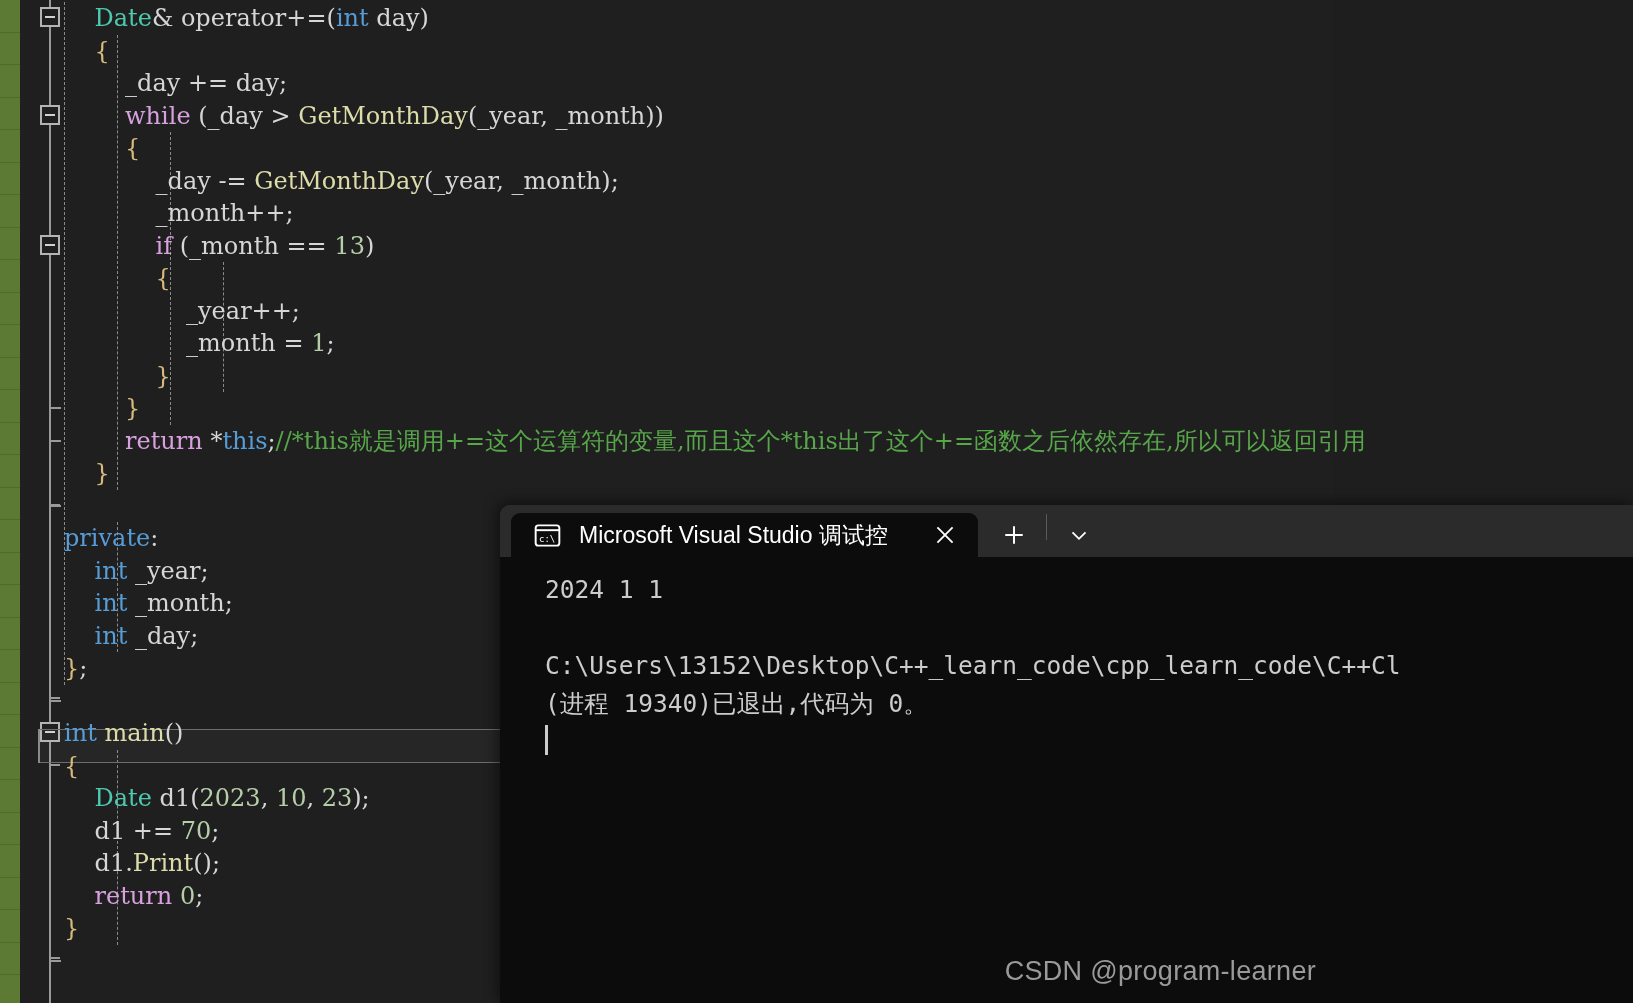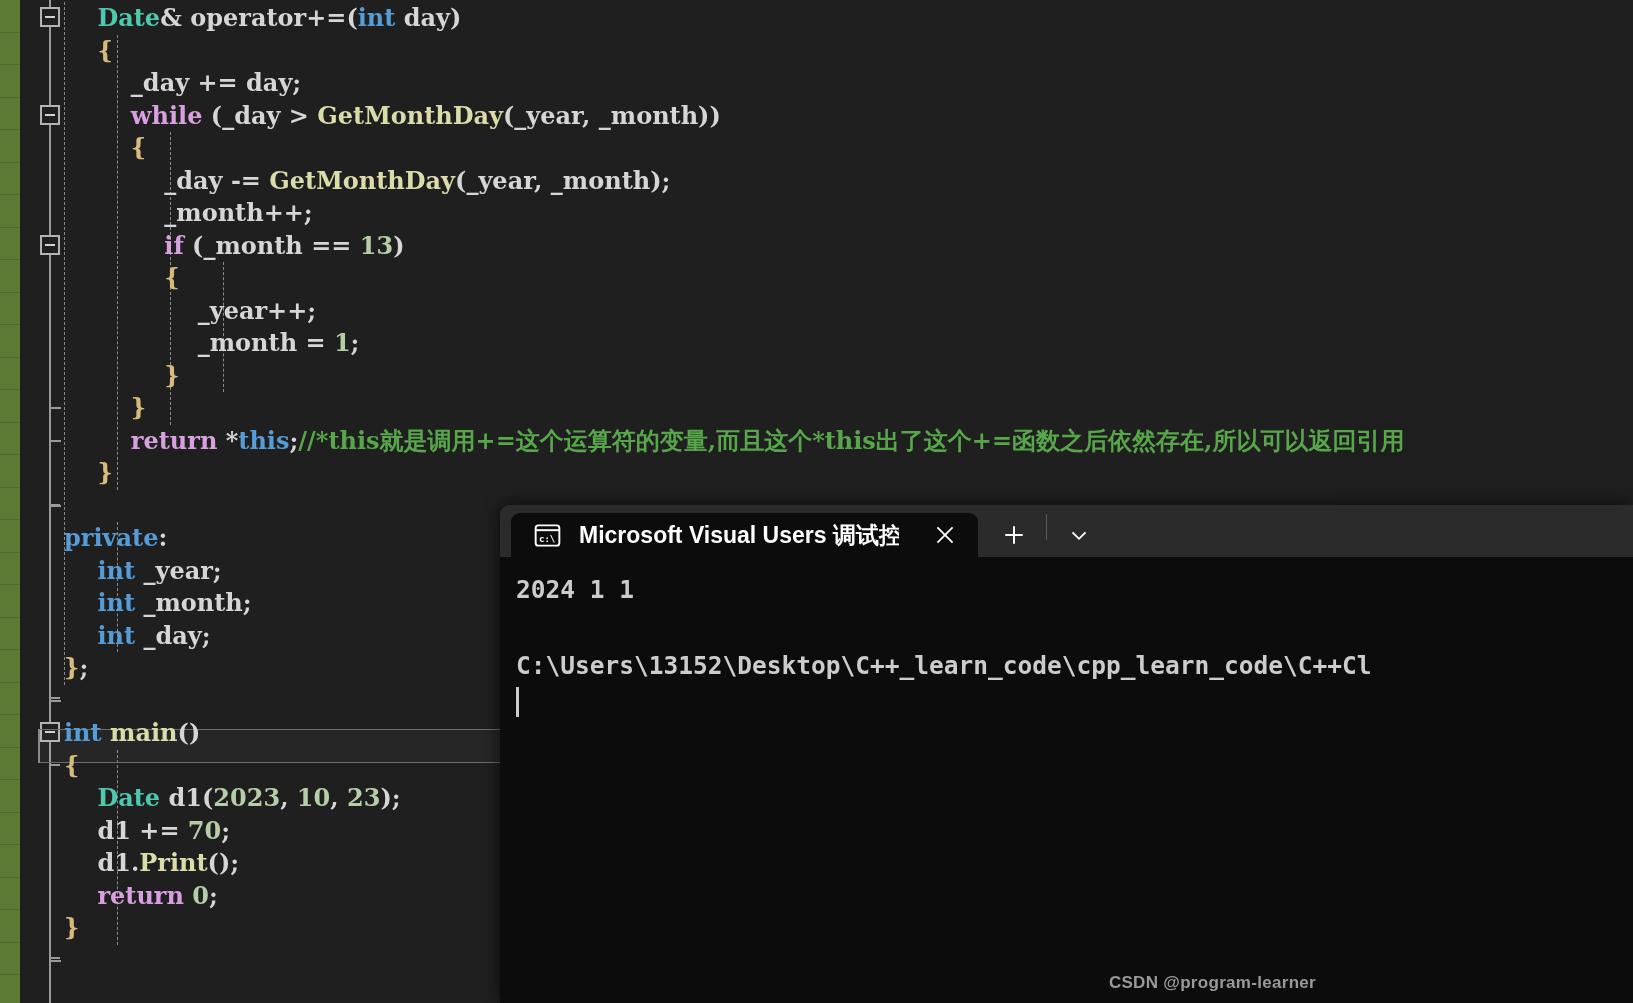--- a/index.html
+++ b/index.html
@@ -3,21 +3,21 @@
 <meta charset="utf-8">
 <style>
   * { box-sizing: border-box; margin: 0; padding: 0; }
   html, body {
     width: 1633px; height: 1003px;
     background: #1e1e1e;
     overflow: hidden;
     font-family: "Liberation Sans", sans-serif;
   }
 
-  #root { position: relative; width: 1334px; height: 1003px; background: #000000; font-weight: bold; }
+  #root { position: relative; width: 1334px; height: 1003px; background: #000000; }
 
   
   .editor {
     position: absolute; inset: 0;
     background: #1f1f1f;
   }
 
   
   .gutter-change-bar {
     position: absolute; left: 0; top: 0; width: 20px; height: 1003px;
@@ -164,33 +164,33 @@
     height: 446px;
     background: #0c0c0c;
     padding: 14px 0 0 16px;
     font-family: "DejaVu Sans Mono", "Liberation Mono", monospace;
     font-size: 24.5px;
     line-height: 38px;
     color: #cccccc;
     white-space: pre;
     overflow: hidden;
   }
-  .console-line { height: 38px; }
+  .console-line { height: 38px; margin-left: 29px; }
   .console-cursor {
     display: inline-block;
     width: 3px; height: 30px;
     background: #cccccc;
     vertical-align: -5px;
   }
 
   .watermark {
     position: absolute;
-    right: 18px; bottom: 10px;
+    right: 18px; bottom: 16px;
     color: #9a9a9a;
-    font-size: 17px;
+    font-size: 27px;
     font-family: "Liberation Sans", sans-serif;
     letter-spacing: 0.3px;
   }
 </style>
 </head>
 <body>
 
 <div id="root">
 
   <div class="editor">
@@ -265,21 +265,21 @@
     <div class="console-titlebar">
 
       <div class="tab">
         <span class="tab-icon">
           <svg width="29" height="29" viewBox="0 0 24 24" fill="none" stroke="#ffffff" stroke-width="1.6">
             <rect x="2.2" y="3.6" width="19.6" height="16.8" rx="2.2"></rect>
             <line x1="2.2" y1="7.6" x2="21.8" y2="7.6"></line>
             <text x="5" y="17" font-family="DejaVu Sans Mono, monospace" font-size="7.4" fill="#ffffff" stroke="none">c:\</text>
           </svg>
         </span>
-        <span class="tab-title">Microsoft Visual Users 调试控</span>
+        <span class="tab-title">Microsoft Visual Studio 调试控</span>
         <span class="tab-close">
           <svg width="26" height="26" viewBox="0 0 24 24" stroke="#ffffff" stroke-width="1.7" fill="none">
             <line x1="5" y1="5" x2="19" y2="19"></line>
               <line x1="19" y1="5" x2="5" y2="19"></line>
           </svg>
         </span>
       </div>
 
       <div class="tb-new">
         <svg width="28" height="28" viewBox="0 0 24 24" stroke="#ffffff" stroke-width="1.7" fill="none">
@@ -290,17 +290,17 @@
 
       <div class="tb-divider"></div>
 
       <div class="tb-dropdown">
         <svg width="26" height="26" viewBox="0 0 24 24" stroke="#ffffff" stroke-width="1.7" fill="none">
           <polyline points="6,9.5 12,15.5 18,9.5"></polyline>
         </svg>
       </div>
     </div>
 
-    <div class="console-body" id="console-body"><div class="console-line">2024 1 1</div><div class="console-line"></div><div class="console-line">C:\Users\13152\Desktop\C++_learn_code\cpp_learn_code\C++Cl</div><div class="console-line"><span class="console-cursor"></span></div></div>
+    <div class="console-body" id="console-body"><div class="console-line">2024 1 1</div><div class="console-line"></div><div class="console-line">C:\Users\13152\Desktop\C++_learn_code\cpp_learn_code\C++Cl</div><div class="console-line">(进程 19340)已退出,代码为 0。</div><div class="console-line"><span class="console-cursor"></span></div></div>
   </div>
 
   <div class="watermark">CSDN @program-learner</div>
 </div>
 
 </body></html>

